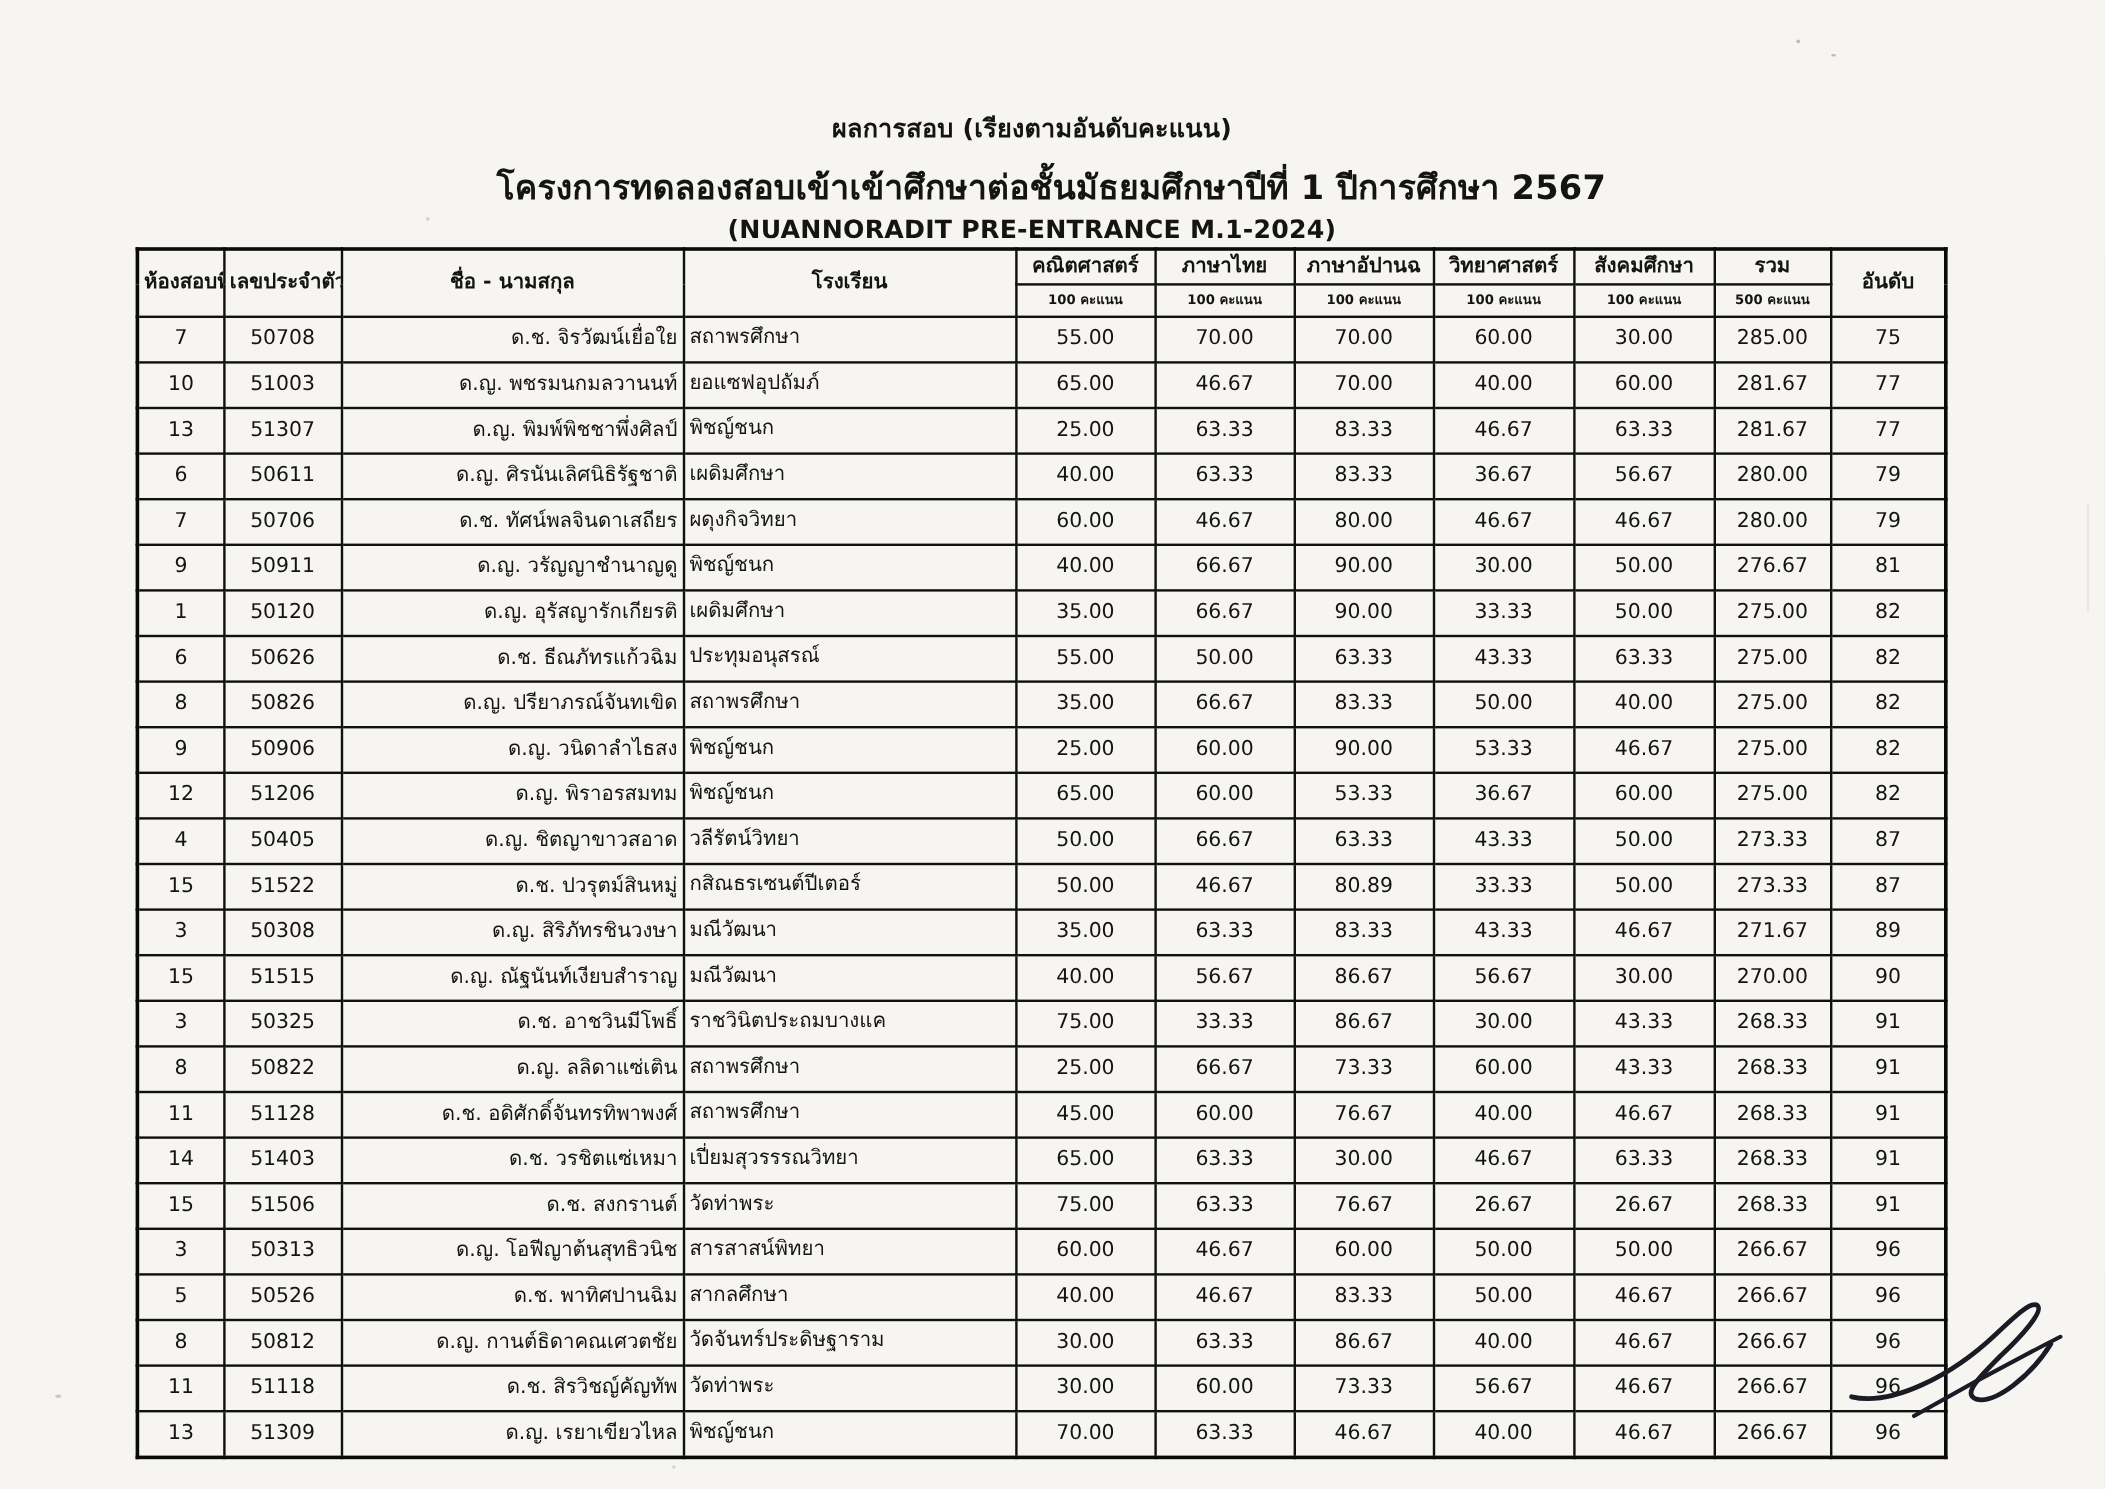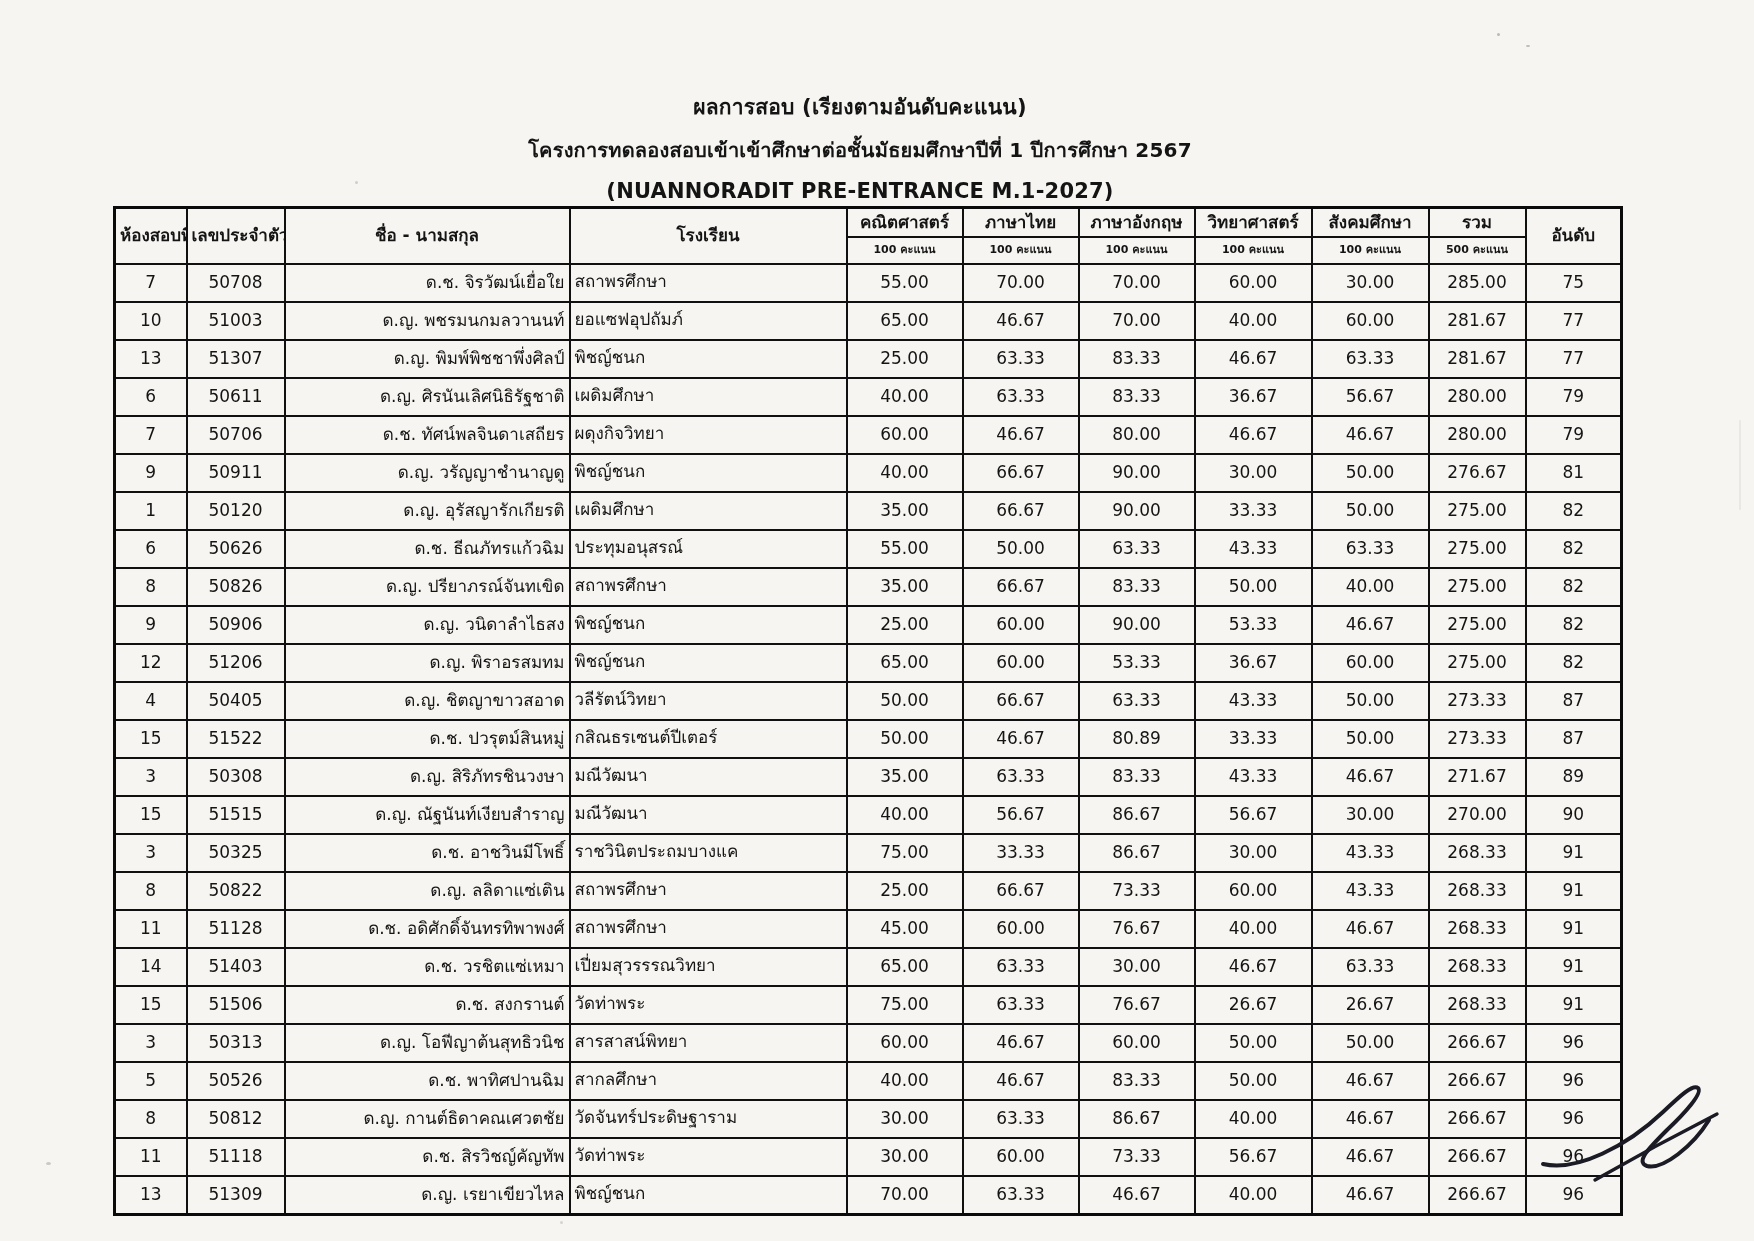--- a/index.html
+++ b/index.html
@@ -7,21 +7,21 @@
     position:relative;
     width:1754px;height:1241px;
     background:#f6f5f1;
     overflow:hidden;
     font-family:"DejaVu Sans","Liberation Sans",sans-serif;
     color:#141414;
   }
   .titles{position:absolute;left:0;top:0;width:1720px;text-align:center;}
   .title-line{position:absolute;width:100%;font-weight:bold;letter-spacing:.2px;}
   .title-1{top:90px;font-size:21px;}
-  .title-2{top:134px;font-size:20px;}
+  .title-2{top:134px;font-size:28px;margin-left:16px;}
   .title-3{top:179px;font-size:21px;font-family:"DejaVu Sans","Liberation Sans",sans-serif;}
 
   table.results{
     position:absolute;left:113px;top:206px;
     width:1507px;
     border-collapse:collapse;table-layout:fixed;
     background:transparent;
   }
   table.results th, table.results td{
     border:2px solid #101010;
@@ -50,21 +50,21 @@
   .sp6{left:1739px;top:420px;width:2px;height:90px;border-radius:2px;opacity:.12;}
 </style>
 </head>
 <body>
 
 <div class="page">
 
   <div class="titles">
     <div class="title-line title-1">ผลการสอบ (เรียงตามอันดับคะแนน)</div>
     <div class="title-line title-2">โครงการทดลองสอบเข้าเข้าศึกษาต่อชั้นมัธยมศึกษาปีที่ 1 ปีการศึกษา 2567</div>
-    <div class="title-line title-3">(NUANNORADIT PRE-ENTRANCE M.1-2027)</div>
+    <div class="title-line title-3">(NUANNORADIT PRE-ENTRANCE M.1-2024)</div>
   </div>
 
   <table class="results">
     <colgroup>
       <col style="width:72px">
         <col style="width:98px">
         <col style="width:285px">
         <col style="width:277px">
       <col style="width:116px">
         <col style="width:116px">
@@ -75,21 +75,21 @@
         <col style="width:96px">
     </colgroup>
     <thead>
       <tr class="hr1">
         <th rowspan="2">ห้องสอบที่</th>
         <th rowspan="2">เลขประจำตัวสอบ</th>
         <th rowspan="2">ชื่อ - นามสกุล</th>
         <th rowspan="2">โรงเรียน</th>
         <th>คณิตศาสตร์</th>
         <th>ภาษาไทย</th>
-        <th>ภาษาอังกฤษ</th>
+        <th>ภาษาอัปานฉ</th>
         <th>วิทยาศาสตร์</th>
         <th>สังคมศึกษา</th>
         <th>รวม</th>
         <th rowspan="2">อันดับ</th>
       </tr>
       <tr class="hr2">
         <th>100 คะแนน</th>
         <th>100 คะแนน</th>
         <th>100 คะแนน</th>
         <th>100 คะแนน</th>

